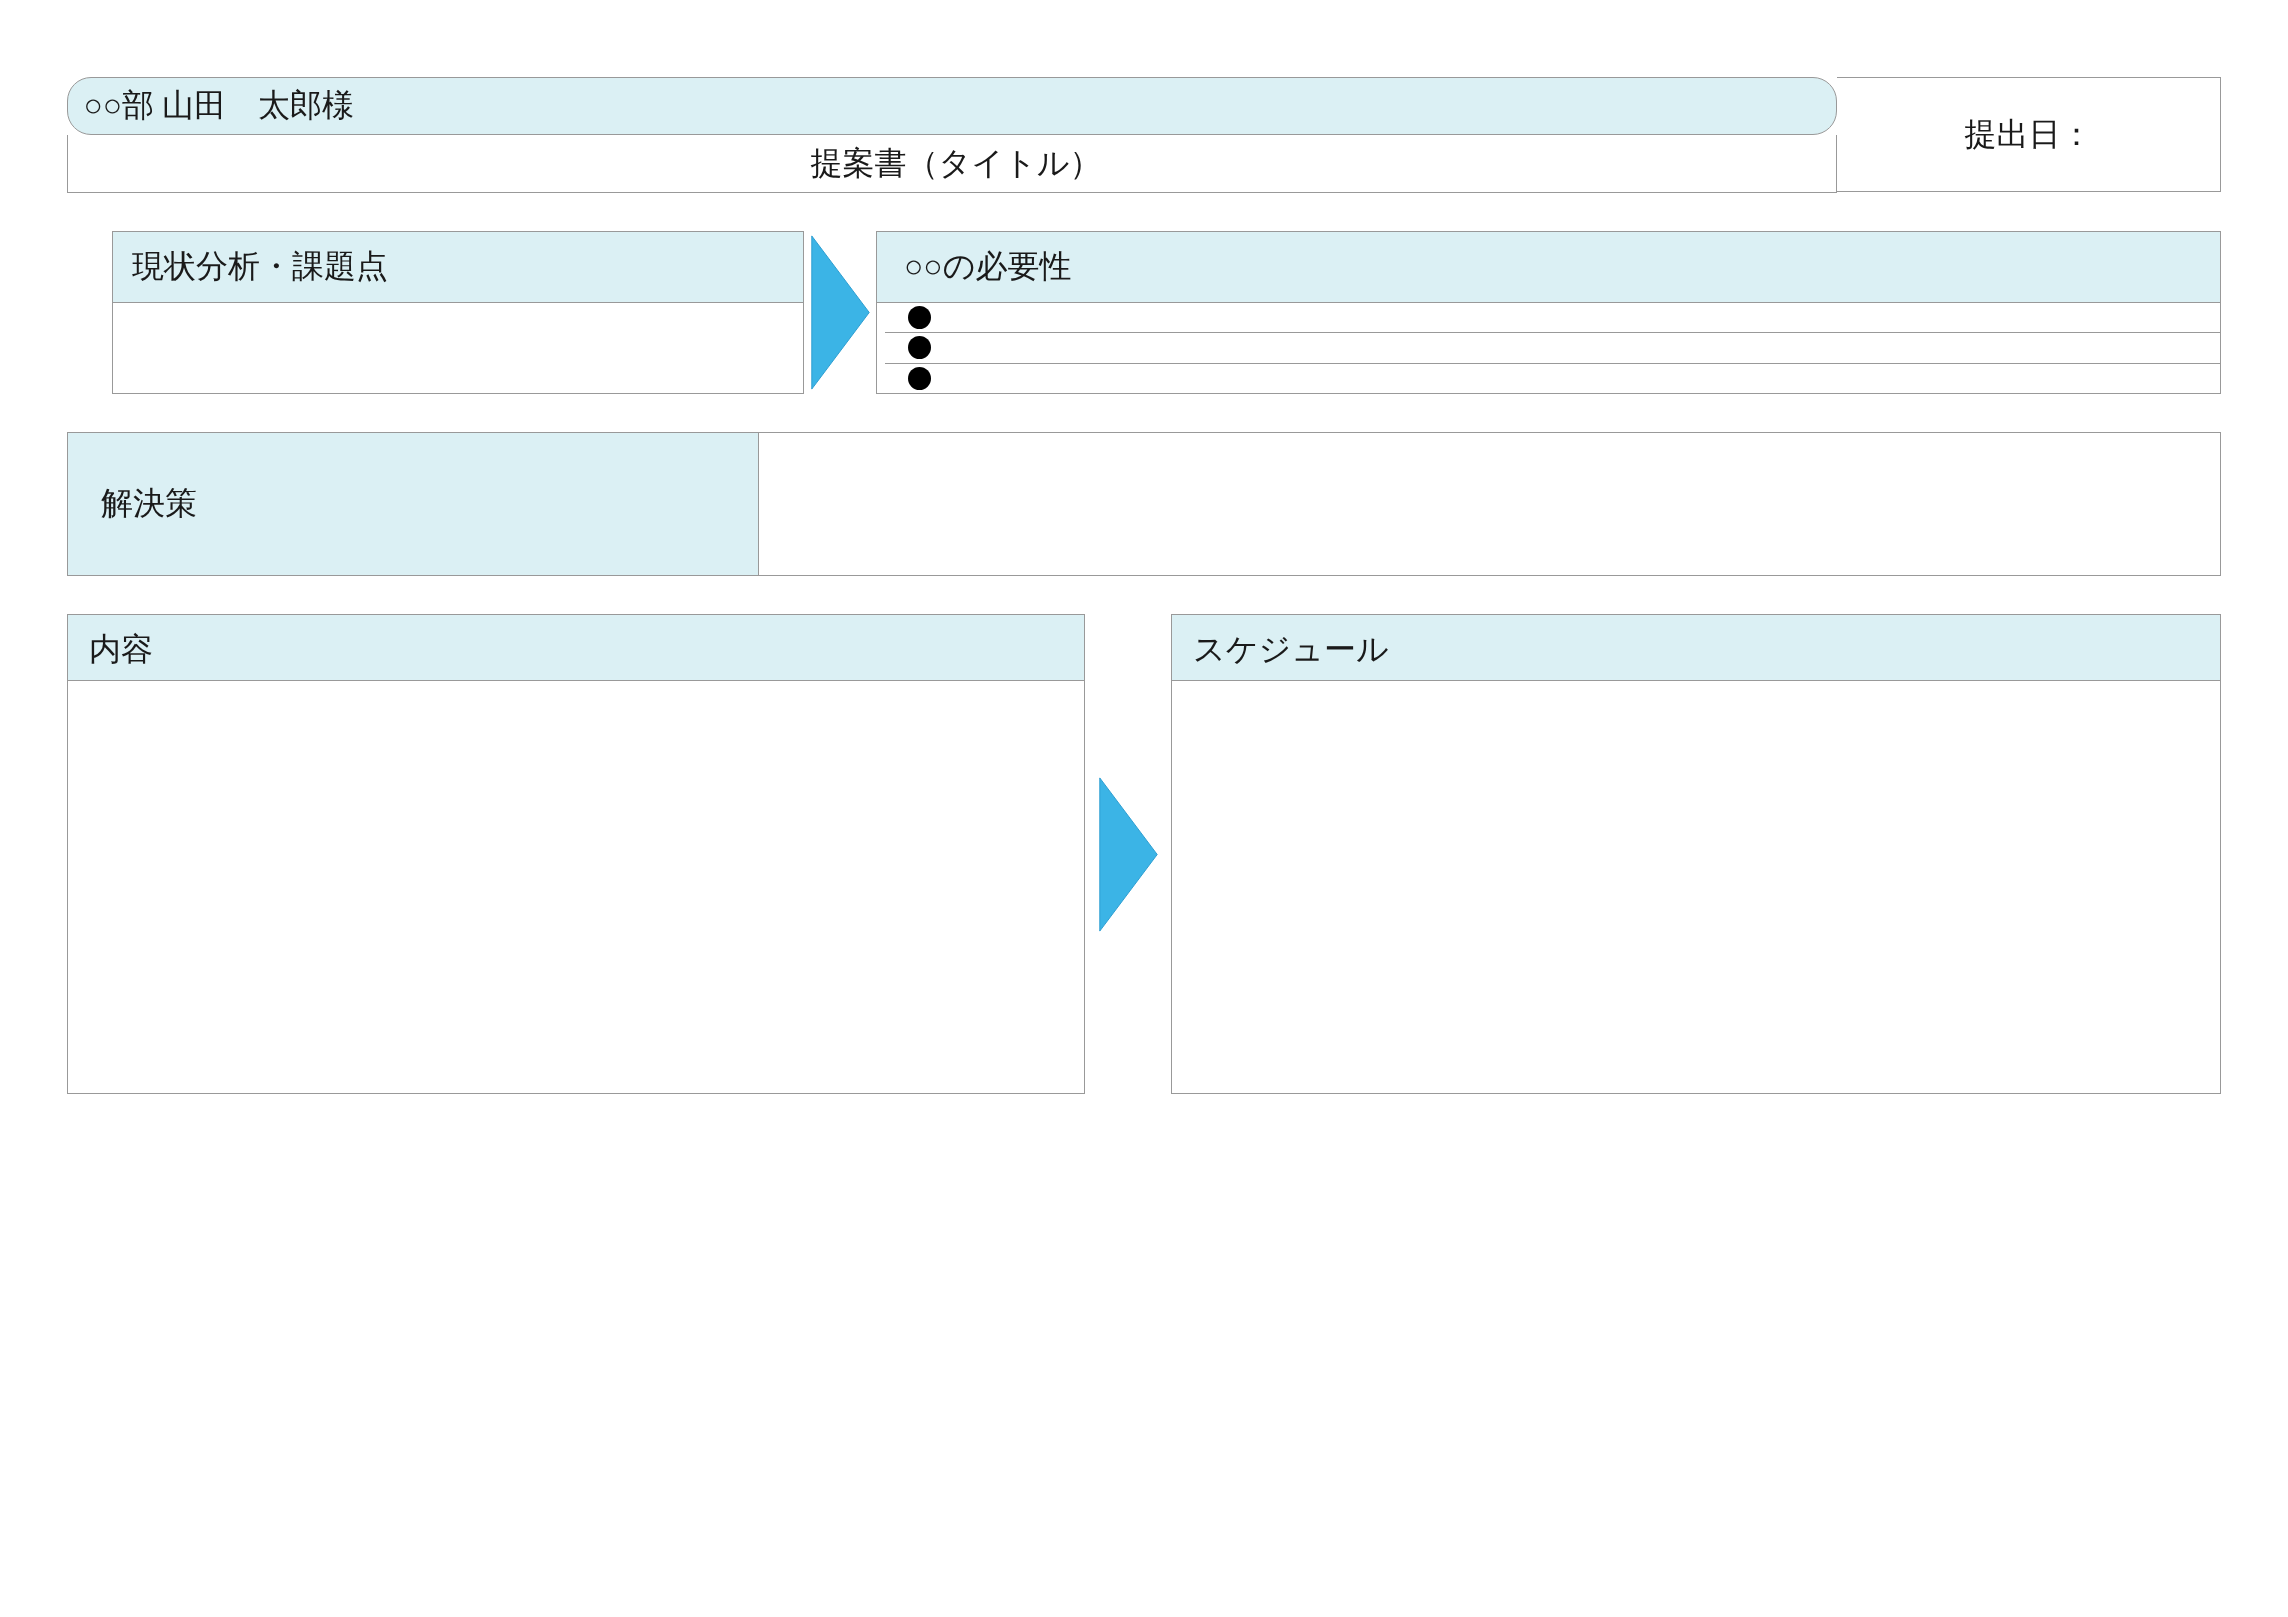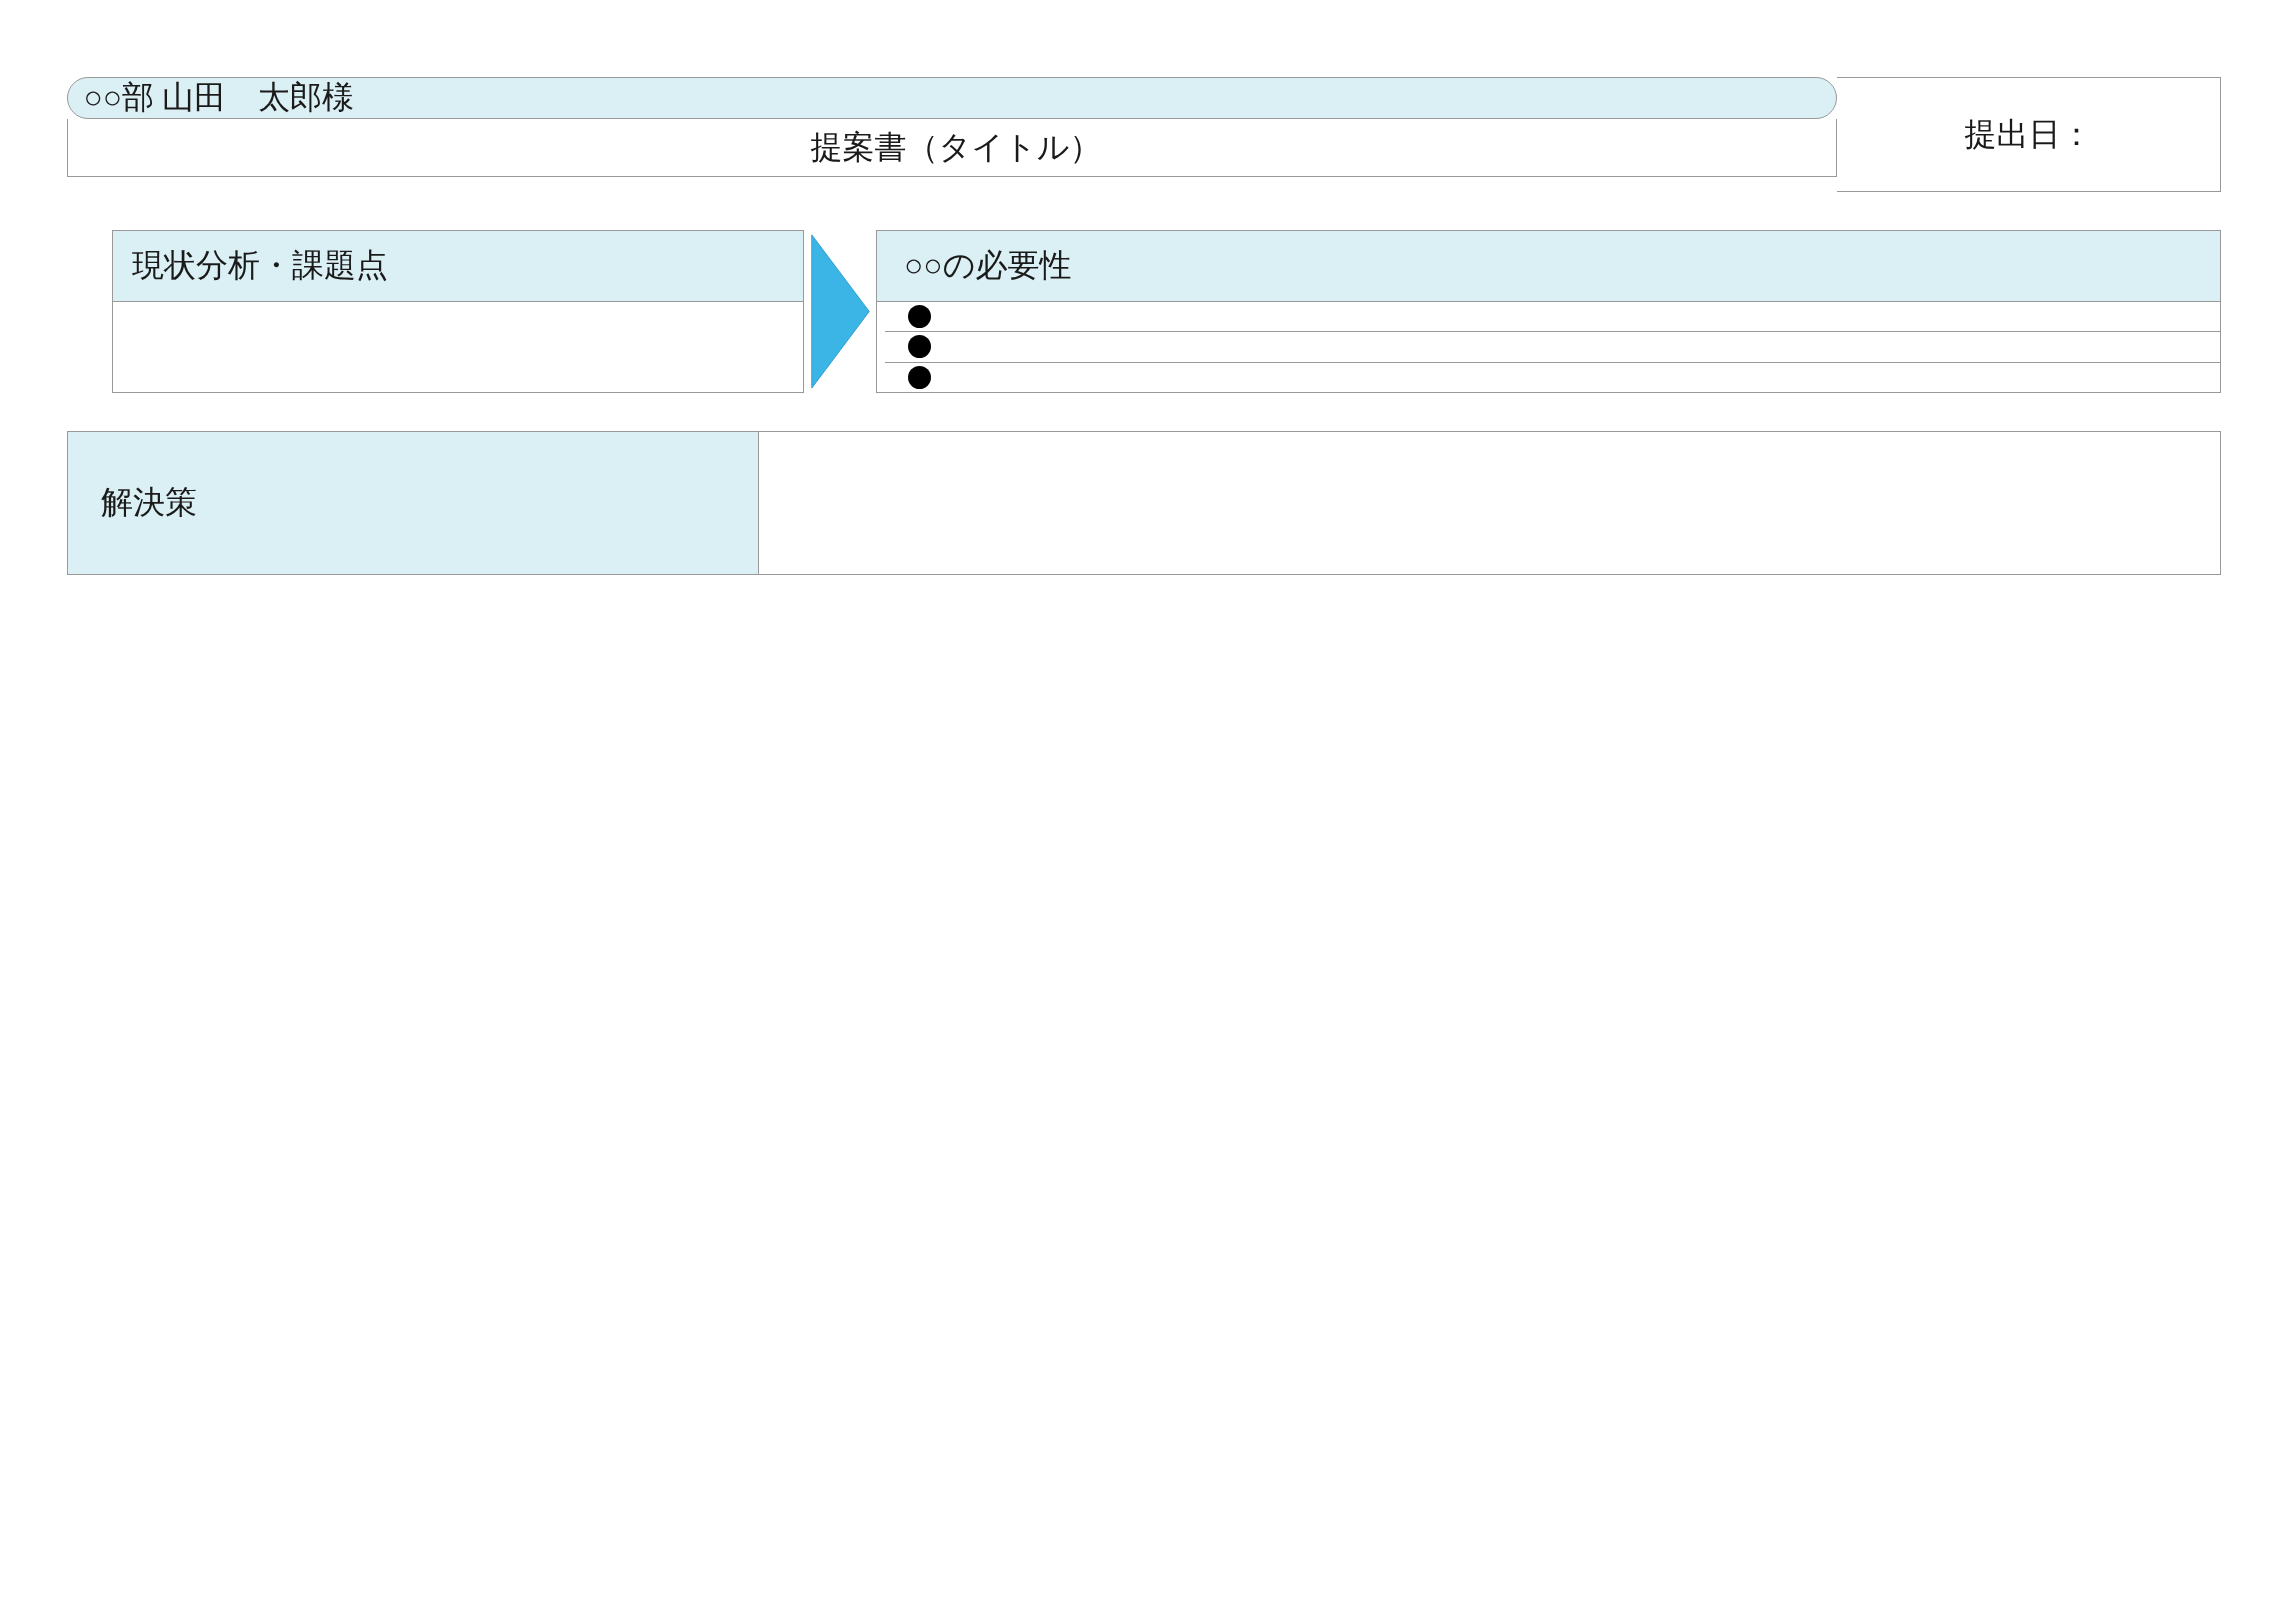--- a/index.html
+++ b/index.html
@@ -34,21 +34,21 @@
       display: flex;
       width: 100%;
     }
     .top-left {
       flex: 1;
       display: flex;
       flex-direction: column;
     }
     .recipient {
       padding: 7.7px 15.4px;
-      height: 42px;
+      height: 58px;
       display: flex;
       align-items: center;
       font-size: 32px;
       border-radius: 24px;
     }
     .title {
       height: 58px;
       display: flex;
       align-items: center;
       justify-content: center;
@@ -236,15 +236,38 @@
     </div>
   </div>
 
   <div class="row3">
     <div class="cell header-bg solution-label">
       <span class="text">解決策</span>
     </div>
     <div class="cell solution-body"></div>
   </div>
 
+  <div class="row4">
+    <div class="content-col">
+      <div class="cell header-bg panel-header">
+        <span class="text">内容</span>
+      </div>
+      <div class="cell panel-body"></div>
+    </div>
+
+    <div class="gap4">
+      <div class="arrow">
+        <svg width="67" height="163" viewBox="0 0 70 170">
+          <polygon points="5,5 65,85 5,165" fill="#3bb4e6" stroke="#2a9cd0" stroke-width="1"></polygon>
+        </svg>
+      </div>
+    </div>
+
+    <div class="schedule-col">
+      <div class="cell header-bg panel-header">
+        <span class="text">スケジュール</span>
+      </div>
+      <div class="cell panel-body"></div>
+    </div>
+  </div>
 
 </div>
 
 
 </body></html>

